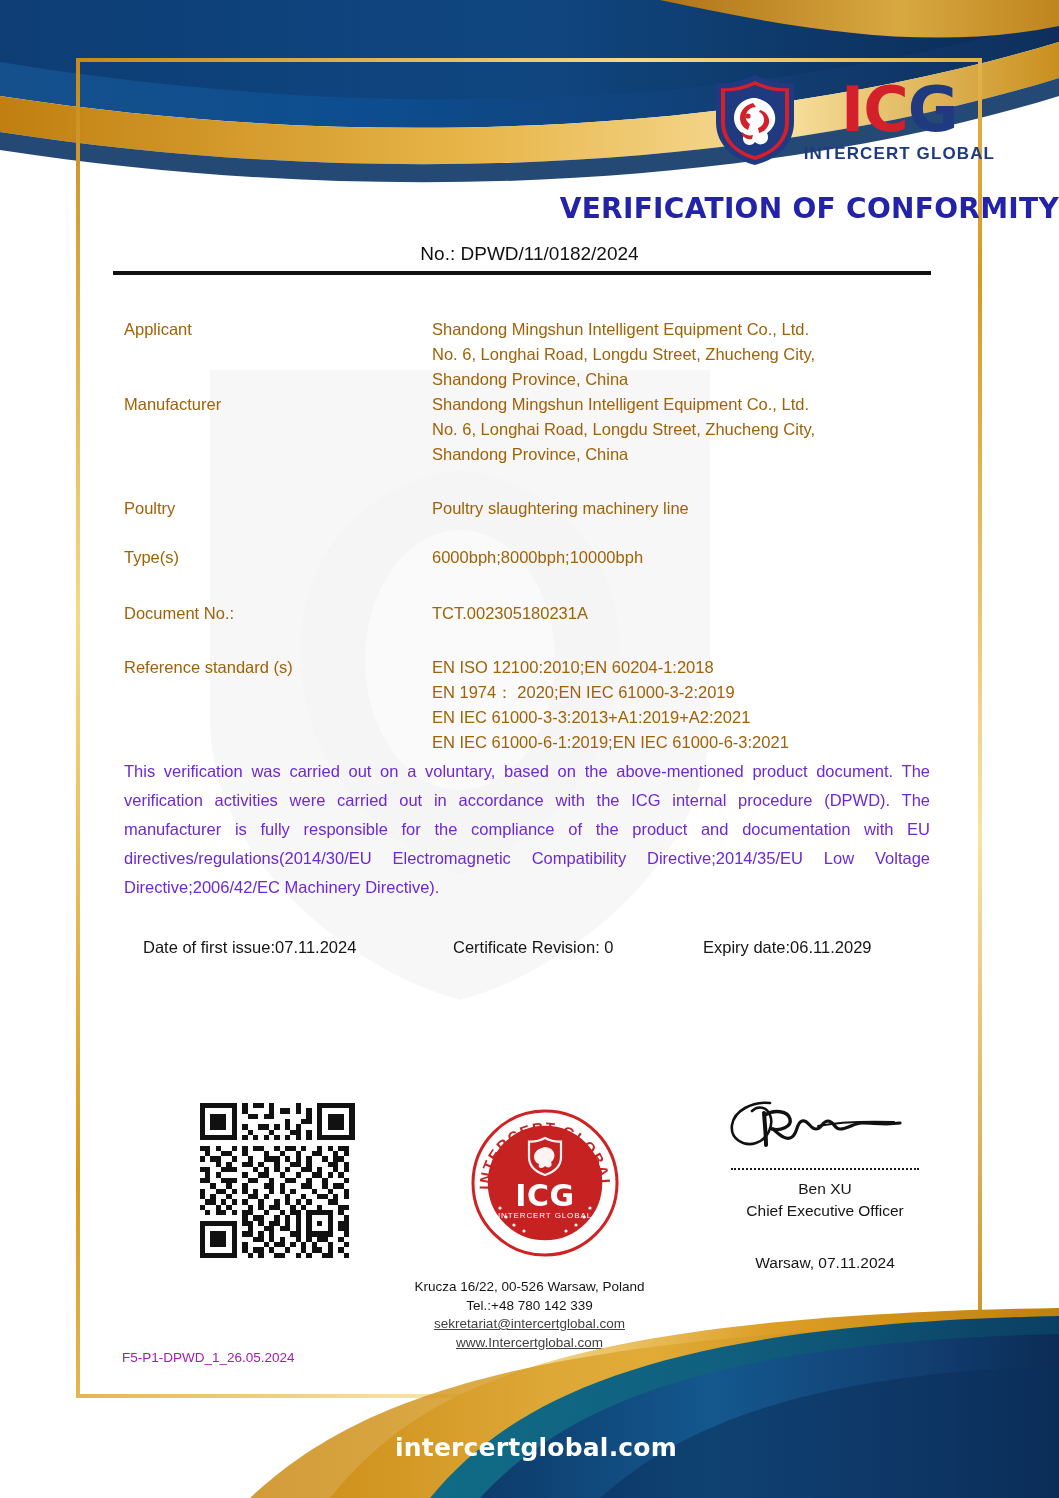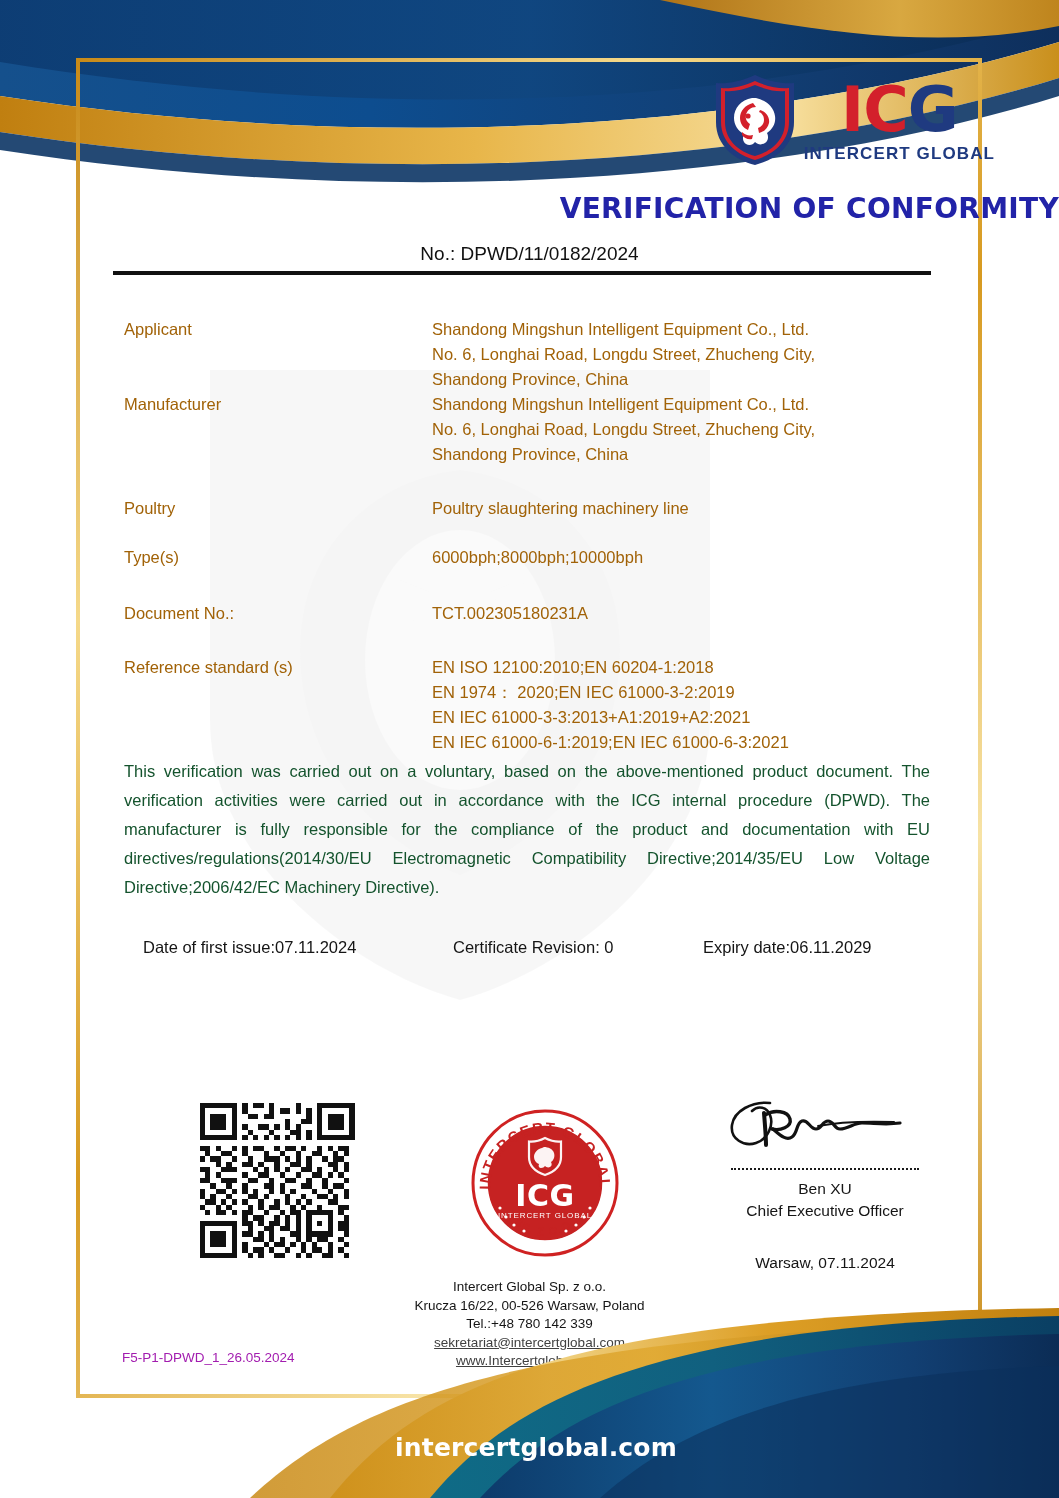--- a/index.html
+++ b/index.html
@@ -132,21 +132,21 @@
 
   
   .para {
     position: absolute;
     left: 124px;
     top: 757px;
     width: 806px;
     font-size: 16.5px;
     line-height: 29px;
     text-align: justify;
-    color: #14532d;
+    color: #6d28d9;
   }
 
   
   .dates {
     position: absolute;
     left: 124px;
     top: 938px;
     width: 806px;
     font-size: 16.5px;
     color: #151515;
@@ -648,21 +648,20 @@
         <path d="M100,31 C120,27 144,26 176,27" stroke-width="2"></path>
       </g>
     </svg>
     <div class="sig-dots"></div>
     <div class="sig-name">Ben XU</div>
     <div class="sig-role">Chief Executive Officer</div>
     <div class="sig-place">Warsaw, 07.11.2024</div>
   </div>
 
   <div class="contacts">
-    <div>Intercert Global Sp. z o.o.</div>
     <div>Krucza 16/22, 00-526 Warsaw, Poland</div>
     <div>Tel.:+48 780 142 339</div>
     <div class="link">sekretariat@intercertglobal.com</div>
     <div class="link">www.Intercertglobal.com</div>
   </div>
 
   <div class="formcode">F5-P1-DPWD_1_26.05.2024</div>
 
   <svg class="wave-bottom" viewBox="0 0 1059 190" preserveAspectRatio="none">
     <defs>

